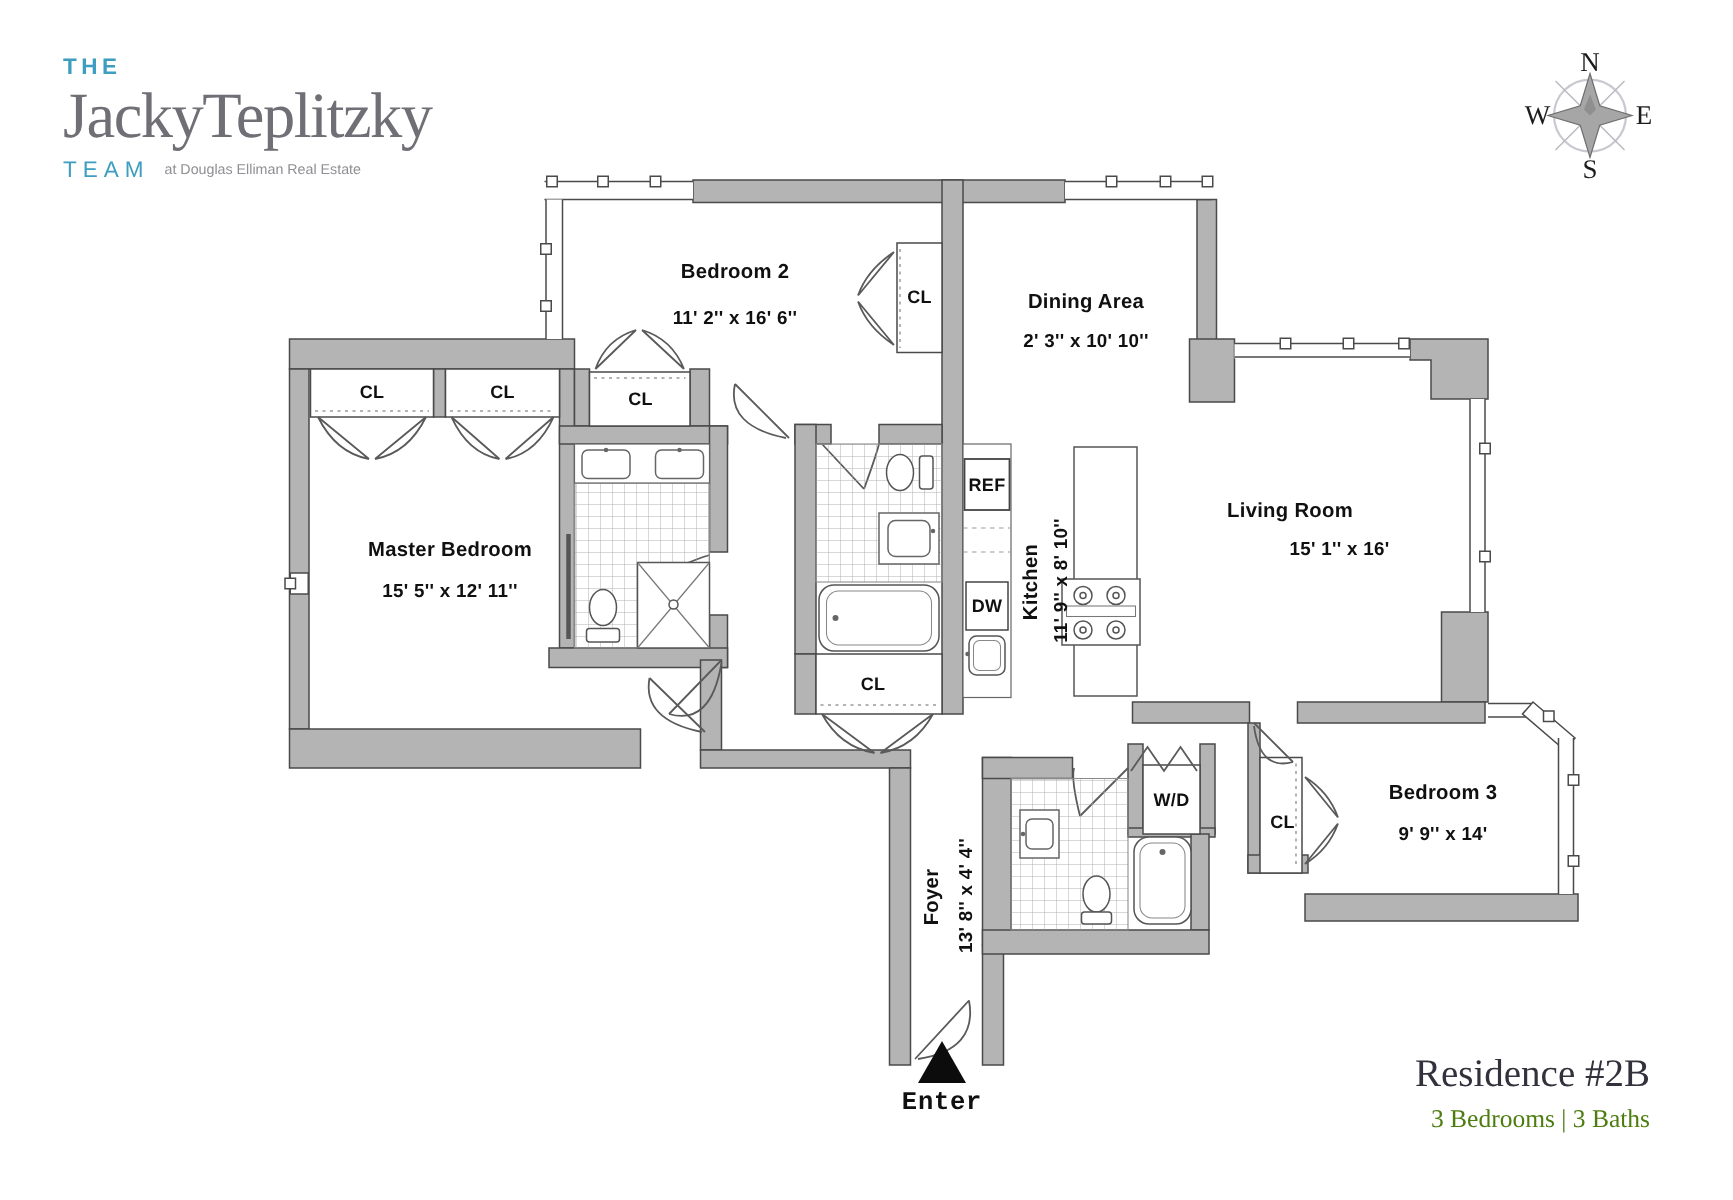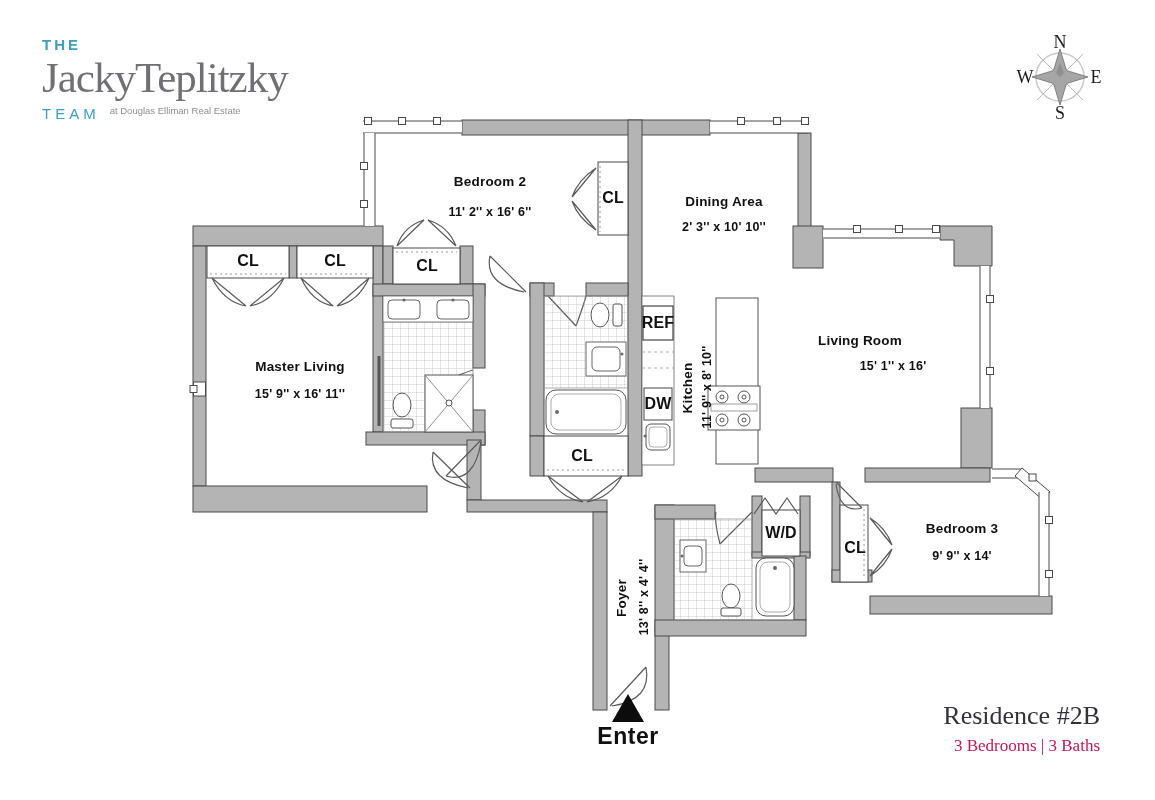--- a/index.html
+++ b/index.html
@@ -4,41 +4,41 @@
 <style>
   html,body{margin:0;padding:0;background:#fff;}
   #page{position:relative;width:1155px;height:768px;background:#ffffff;overflow:hidden;
         font-family:"Liberation Sans",sans-serif;}
 
   
   .logo{position:absolute;left:42px;top:36px;}
   .logo-the{font:600 15px "Liberation Sans",sans-serif;color:#3E9EC0;letter-spacing:3px;}
   .logo-name{font:400 43px "Liberation Serif",serif;color:#716F76;letter-spacing:-1px;
              line-height:1.08;margin-top:2px;}
-  .logo-row{display:flex;align-items:flex-start;gap:10px;margin-top:4px;}
+  .logo-row{display:flex;align-items:center;gap:10px;margin-top:4px;}
   .logo-team{font:500 15px "Liberation Sans",sans-serif;color:#3E9EC0;letter-spacing:4px;}
   .logo-tagline{font:400 9.5px "Liberation Sans",sans-serif;color:#8f8f94;}
 
   
   .compass-letter{position:absolute;transform:translate(-50%,-50%);
                   font:400 18px "Liberation Serif",serif;color:#1c1c1c;}
 
   
   .plan-label{position:absolute;transform:translate(-50%,-50%);
               font:700 13.5px "Liberation Sans",sans-serif;color:#101010;
               white-space:nowrap;letter-spacing:.2px;text-align:center;}
   .plan-label.dim{font-size:12.5px;}
-  .plan-label.small{font-size:16px;}
+  .plan-label.small{font-size:12px;}
   .plan-label.vert{transform:translate(-50%,-50%) rotate(-90deg);}
-  .plan-label.enter{font-size:23px;letter-spacing:.5px;}
+  .plan-label.enter{font-size:17px;letter-spacing:.5px;font-family:Liberation Mono, monospace;}
 
   
   .residence{position:absolute;right:55px;top:701px;text-align:right;}
   .residence-title{font:400 26px "Liberation Serif",serif;color:#33323C;}
-  .residence-sub{font:400 17px "Liberation Serif",serif;color:#be185d;margin-top:5px;}
+  .residence-sub{font:400 17px "Liberation Serif",serif;color:#4d7c0f;margin-top:5px;}
 </style>
 </head>
 <body>
 
 <div id="page">
 
   <div class="logo">
     <div class="logo-the">THE</div>
     <div class="logo-name">JackyTeplitzky</div>
     <div class="logo-row">
@@ -265,22 +265,22 @@
 
   <div class="plan-label" style="left:490px;top:181px">Bedroom 2</div>
   <div class="plan-label dim" style="left:490px;top:212px">11' 2'' x 16' 6''</div>
 
   <div class="plan-label" style="left:724px;top:201px">Dining Area</div>
   <div class="plan-label dim" style="left:724px;top:227px">2' 3'' x 10' 10''</div>
 
   <div class="plan-label" style="left:860px;top:340px">Living Room</div>
   <div class="plan-label dim" style="left:893px;top:366px">15' 1'' x 16'</div>
 
-  <div class="plan-label" style="left:300px;top:366px">Master Living</div>
-  <div class="plan-label dim" style="left:300px;top:394px">15' 9'' x 16' 11''</div>
+  <div class="plan-label" style="left:300px;top:366px">Master Bedroom</div>
+  <div class="plan-label dim" style="left:300px;top:394px">15' 5'' x 12' 11''</div>
 
   <div class="plan-label vert" style="left:687px;top:388px">Kitchen</div>
   <div class="plan-label vert dim" style="left:707px;top:387px">11' 9'' x 8' 10''</div>
 
   <div class="plan-label" style="left:962px;top:528px">Bedroom 3</div>
   <div class="plan-label dim" style="left:962px;top:556px">9' 9'' x 14'</div>
 
   <div class="plan-label vert" style="left:621px;top:598px">Foyer</div>
   <div class="plan-label vert dim" style="left:644px;top:597px">13' 8'' x 4' 4''</div>
 

